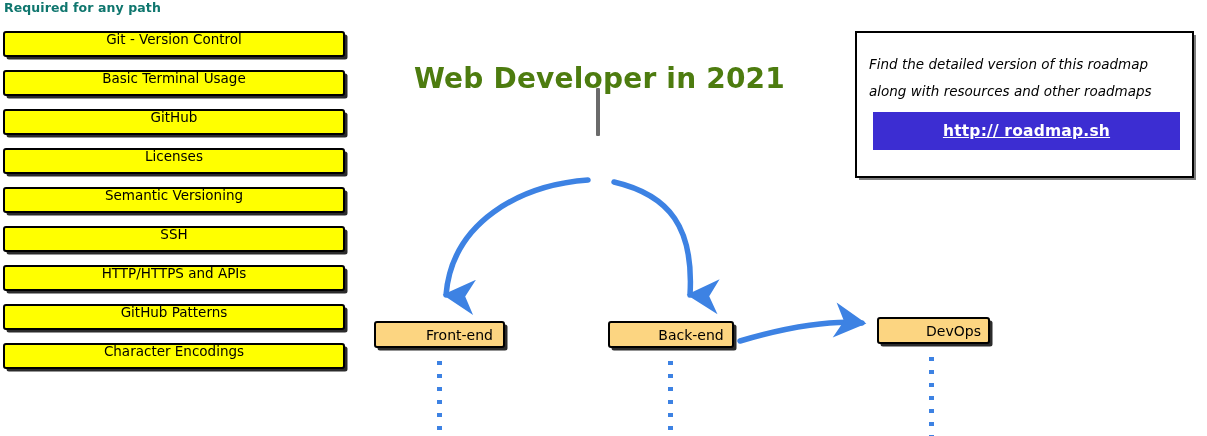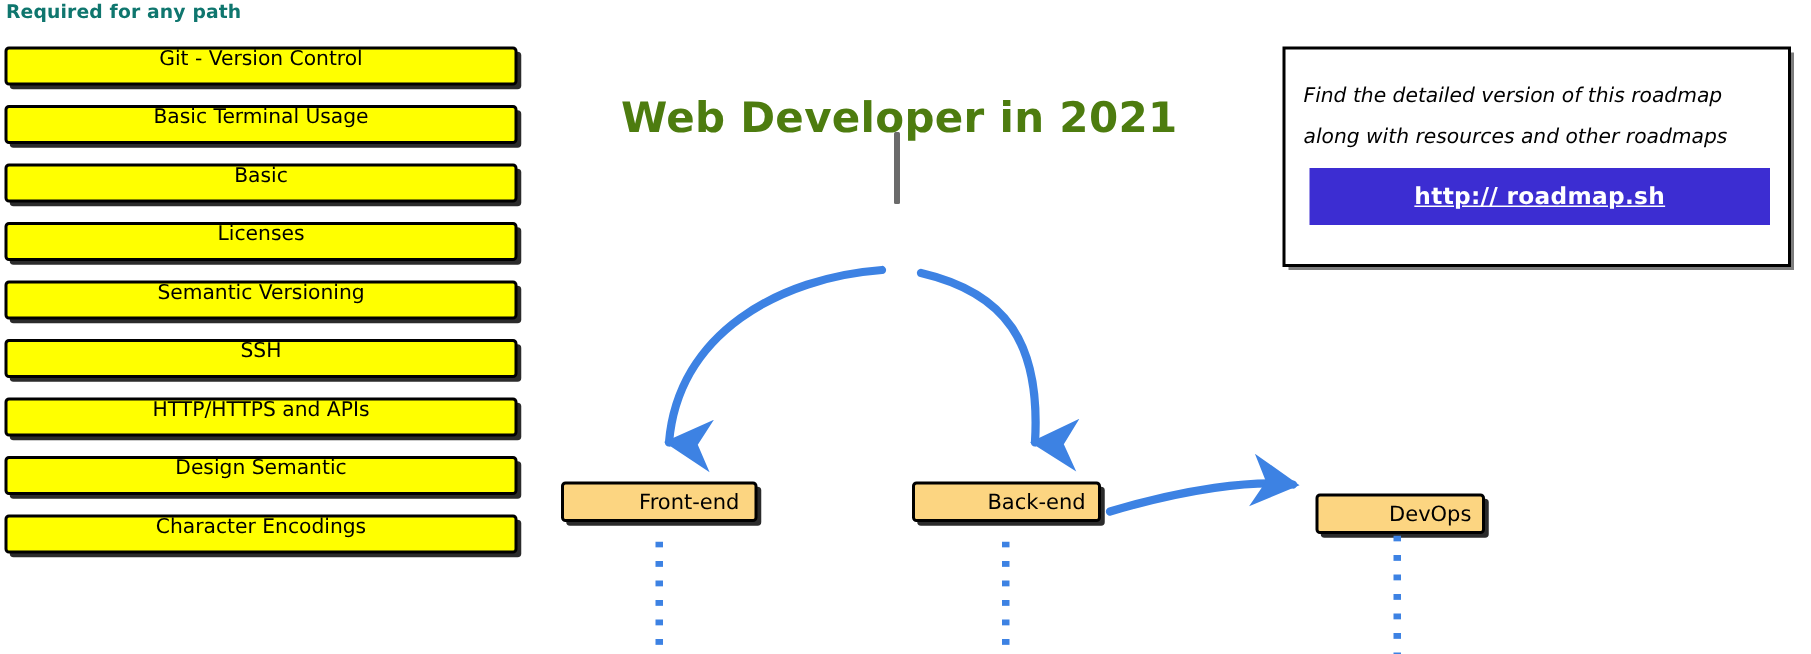--- a/index.html
+++ b/index.html
@@ -124,21 +124,21 @@
     padding-left: 40px;
   }
   .path-label {
     font-size: 14px;
     color: #000000;
     white-space: nowrap;
     line-height: 1;
   }
   #path-box-0 { left: 374px; top: 321px; width: 131px; }
   #path-box-1 { left: 608px; top: 321px; width: 126px; text-align: right; }
-  #path-box-2 { left: 877px; top: 317px; width: 113px; margin-top: 12px; }
+  #path-box-2 { left: 877px; top: 317px; width: 113px; }
 
   .dotted-trail {
     position: absolute;
     width: 5px;
     top: 361px;
     height: 75px;
     background-image: linear-gradient(#3d82e3 4px, rgba(0,0,0,0) 4px);
     background-size: 5px 13px;
     background-repeat: repeat-y;
   }
@@ -198,36 +198,36 @@
   <div id="required-heading">Required for any path</div>
 
   <div id="required-list">
     <div class="req-item">
       <span class="req-label">Git - Version Control</span>
     </div>
     <div class="req-item">
       <span class="req-label">Basic Terminal Usage</span>
     </div>
     <div class="req-item">
-      <span class="req-label">Basic</span>
+      <span class="req-label">GitHub</span>
     </div>
     <div class="req-item">
       <span class="req-label">Licenses</span>
     </div>
     <div class="req-item">
       <span class="req-label">Semantic Versioning</span>
     </div>
     <div class="req-item">
       <span class="req-label">SSH</span>
     </div>
     <div class="req-item">
       <span class="req-label">HTTP/HTTPS and APIs</span>
     </div>
     <div class="req-item">
-      <span class="req-label">Design Semantic</span>
+      <span class="req-label">GitHub Patterns</span>
     </div>
     <div class="req-item">
       <span class="req-label">Character Encodings</span>
     </div>
   </div>
 
   <div id="main-title">
     <span id="title-inner">Web Developer in 2021</span>
   </div>
 

